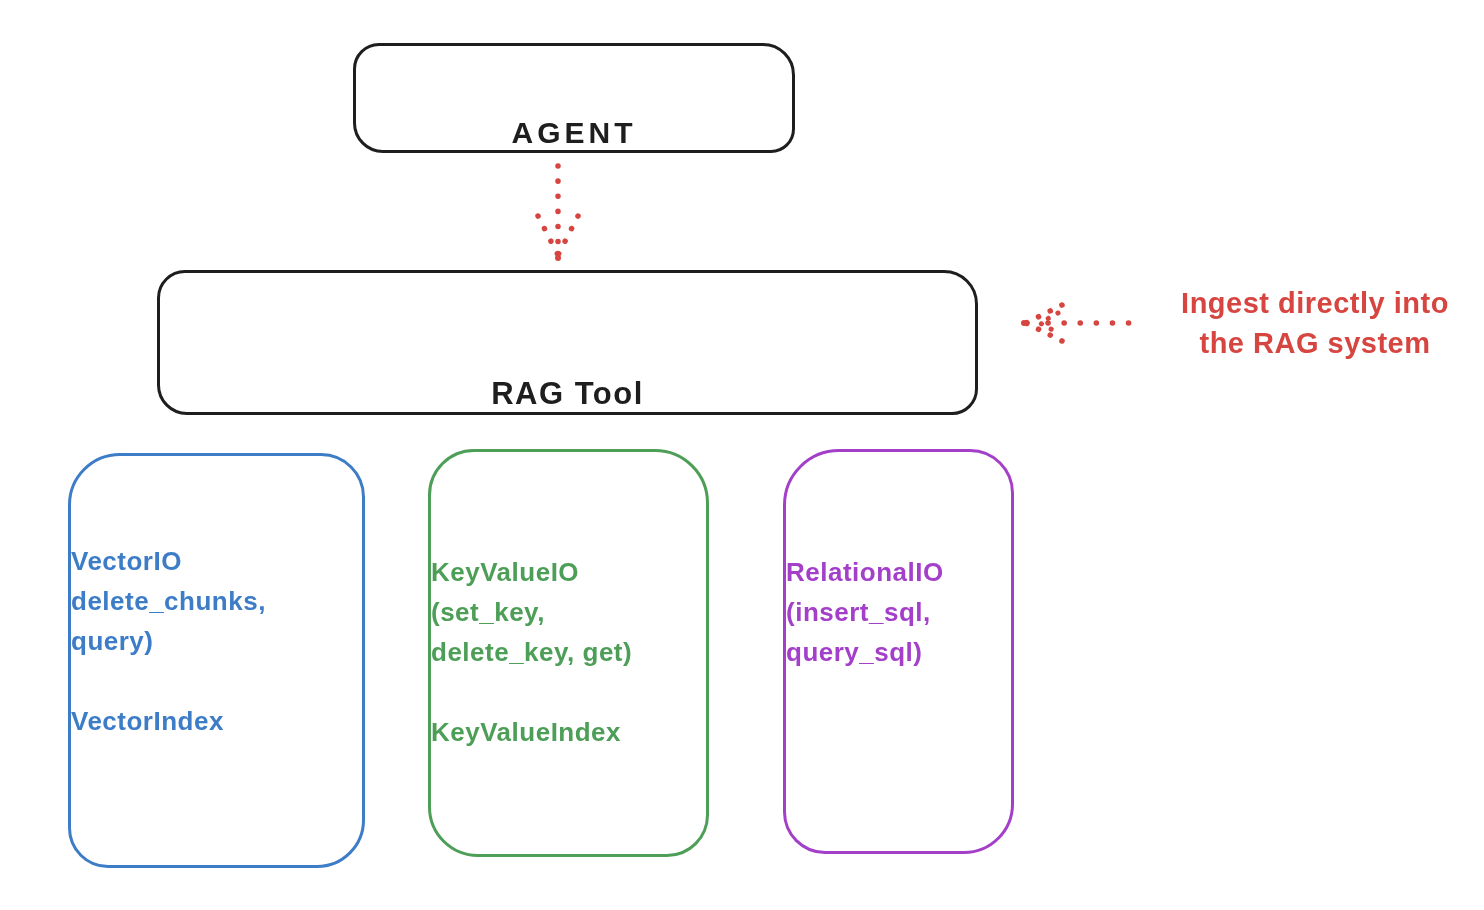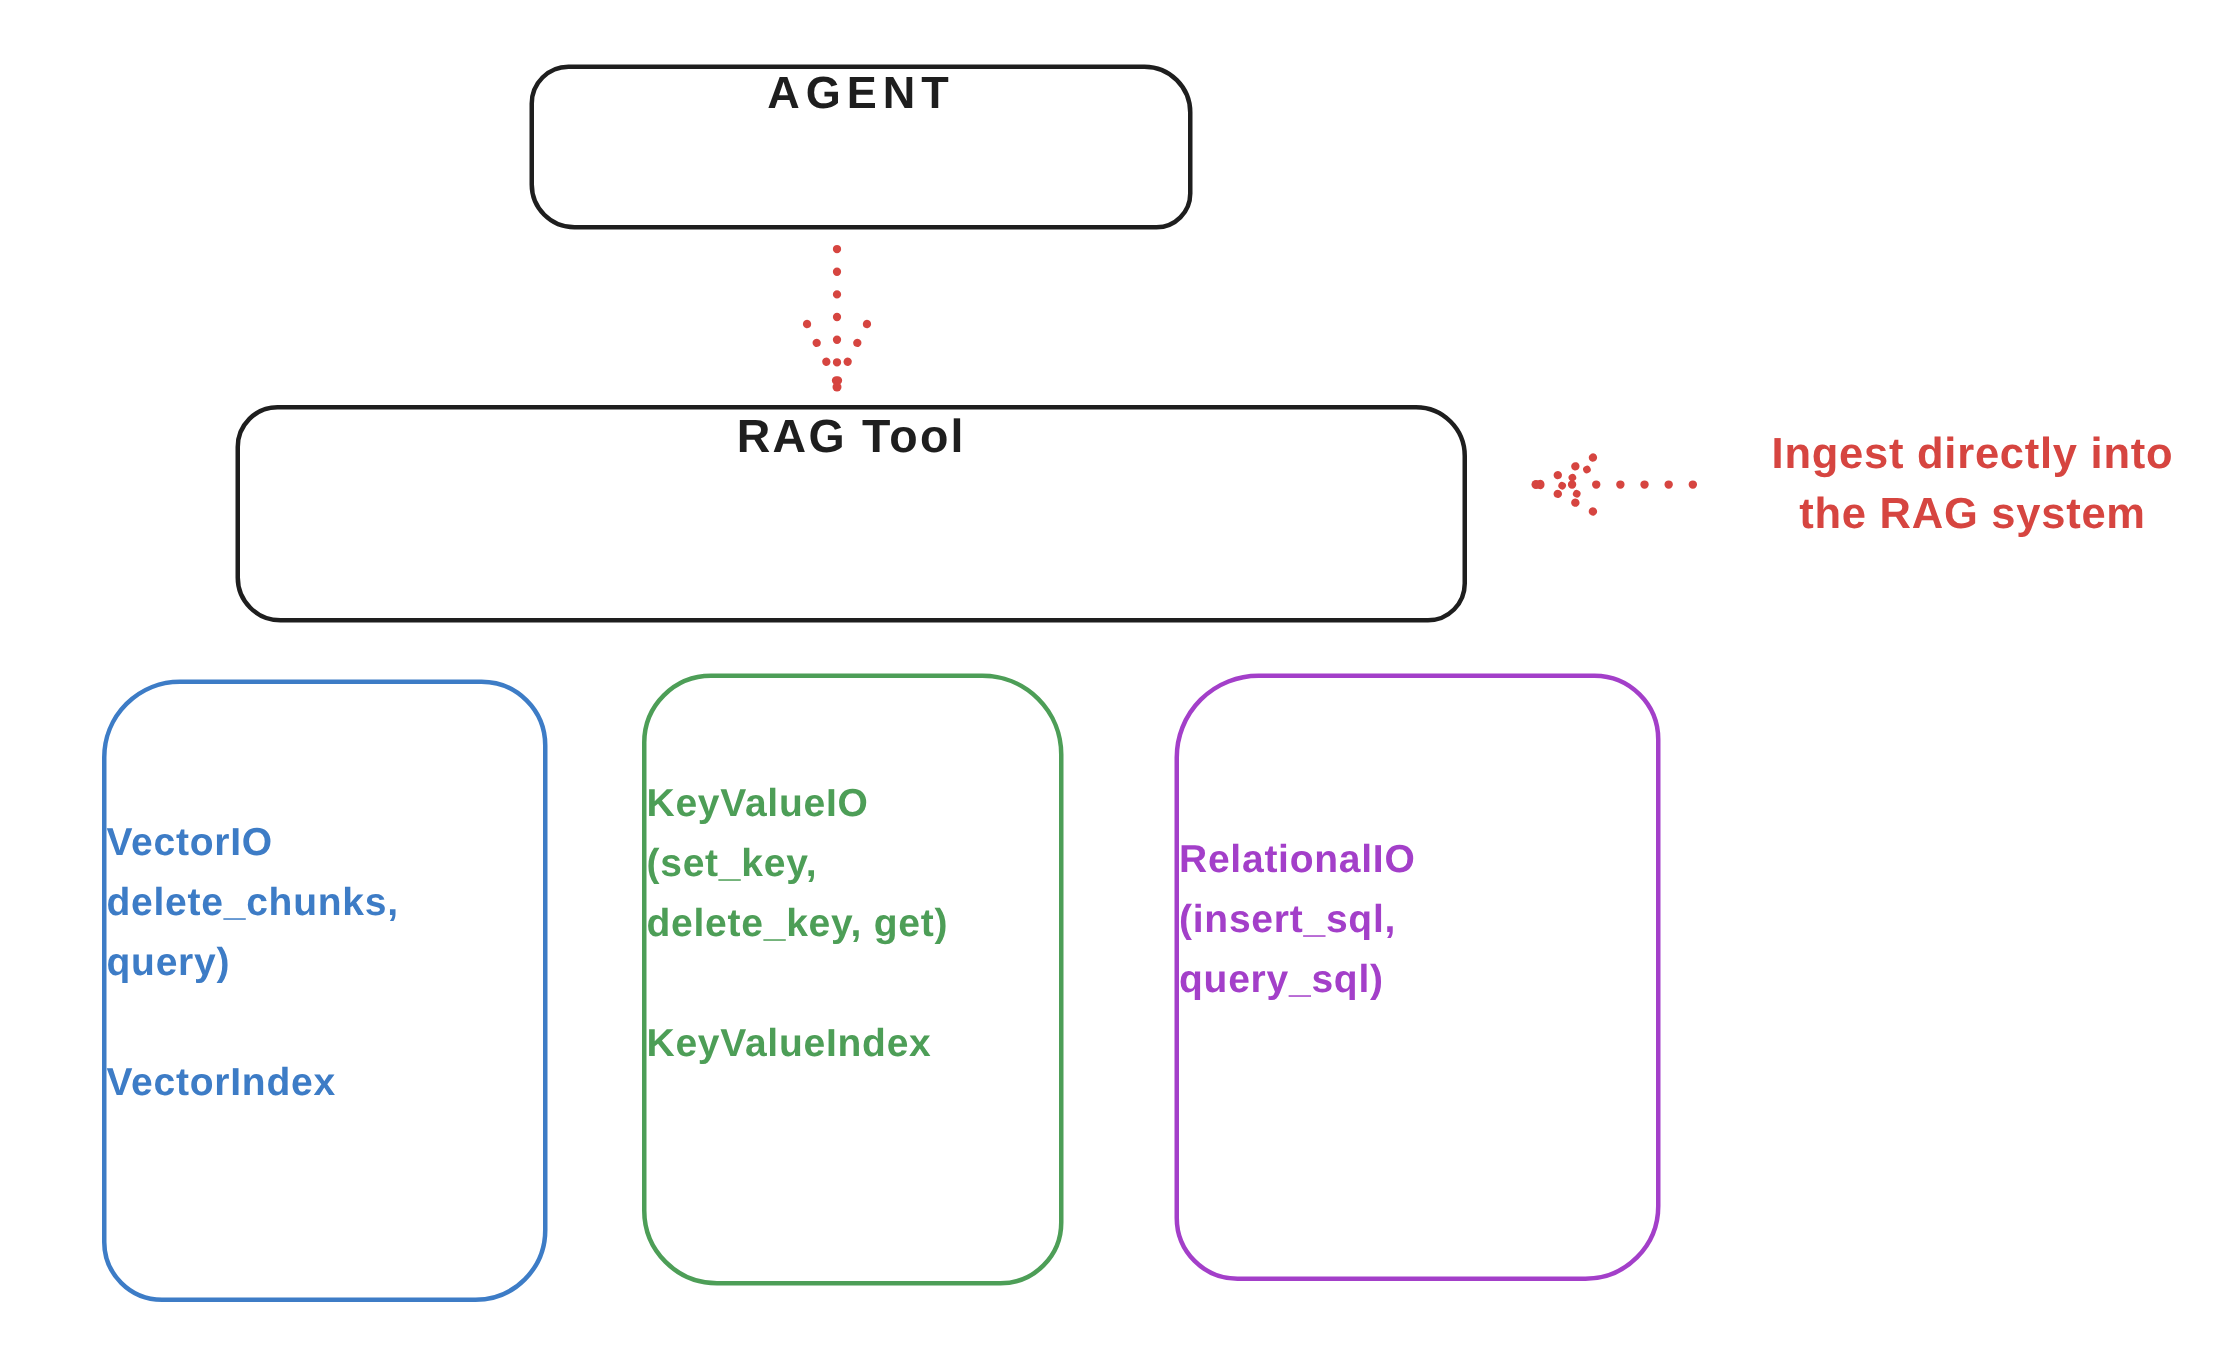--- a/index.html
+++ b/index.html
@@ -11,21 +11,21 @@
   #canvas {
     position: relative;
     width: 1484px;
     height: 910px;
     background: #ffffff;
     overflow: hidden;
   }
   .box {
     position: absolute;
     display: flex;
-    align-items: flex-start;
+    align-items: flex-end;
     justify-content: center;
     background: #ffffff;
     border: 3.5px solid var(--c, #1e1e1e);
     color: var(--c, #1e1e1e);
     font-weight: 700;
   }
   .agent-box {
     left: 353px; top: 43px; width: 442px; height: 110px;
     border-radius: 26px 32px 24px 30px;
     font-size: 30px;
@@ -49,24 +49,24 @@
     letter-spacing: 0.5px;
   }
   .backend-vector {
     left: 68px; top: 453px; width: 297px; height: 415px;
     border-radius: 52px 44px 48px 40px;
     padding-top: 85px;
   }
   .backend-keyvalue {
     left: 428px; top: 449px; width: 281px; height: 408px;
     border-radius: 46px 54px 42px 50px;
-    padding-top: 63px;
+    padding-top: 100px;
   }
   .backend-relational {
-    left: 783px; top: 449px; width: 324px; height: 405px;
+    left: 783px; top: 449px; width: 231px; height: 405px;
     border-radius: 56px 44px 50px 42px;
     padding-top: 100px;
   }
   .index-label { margin-top: 40px; }
   .arrow {
     position: absolute;
     color: var(--c, #d64540);
   }
   .arrow svg { display: block; }
   .annotation {

